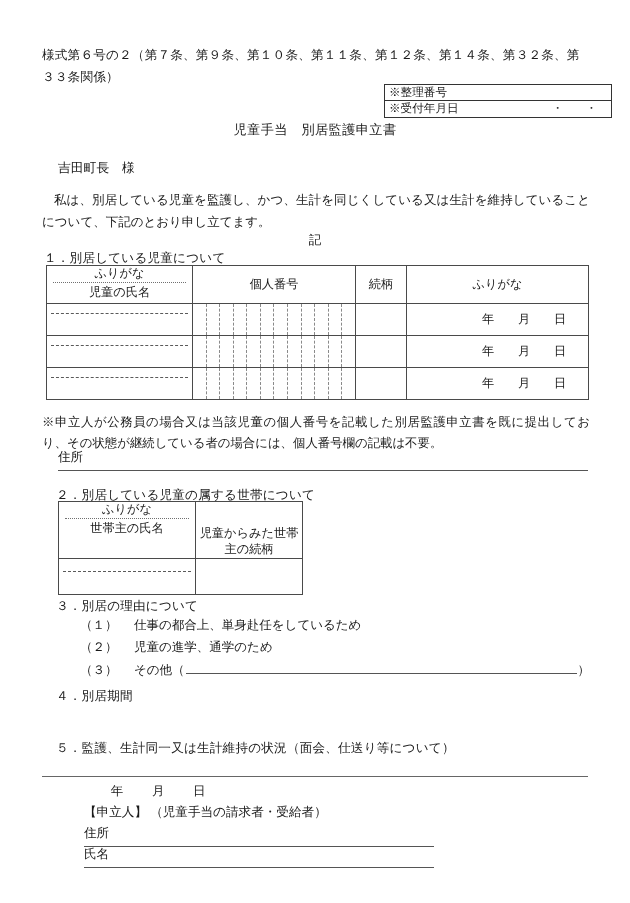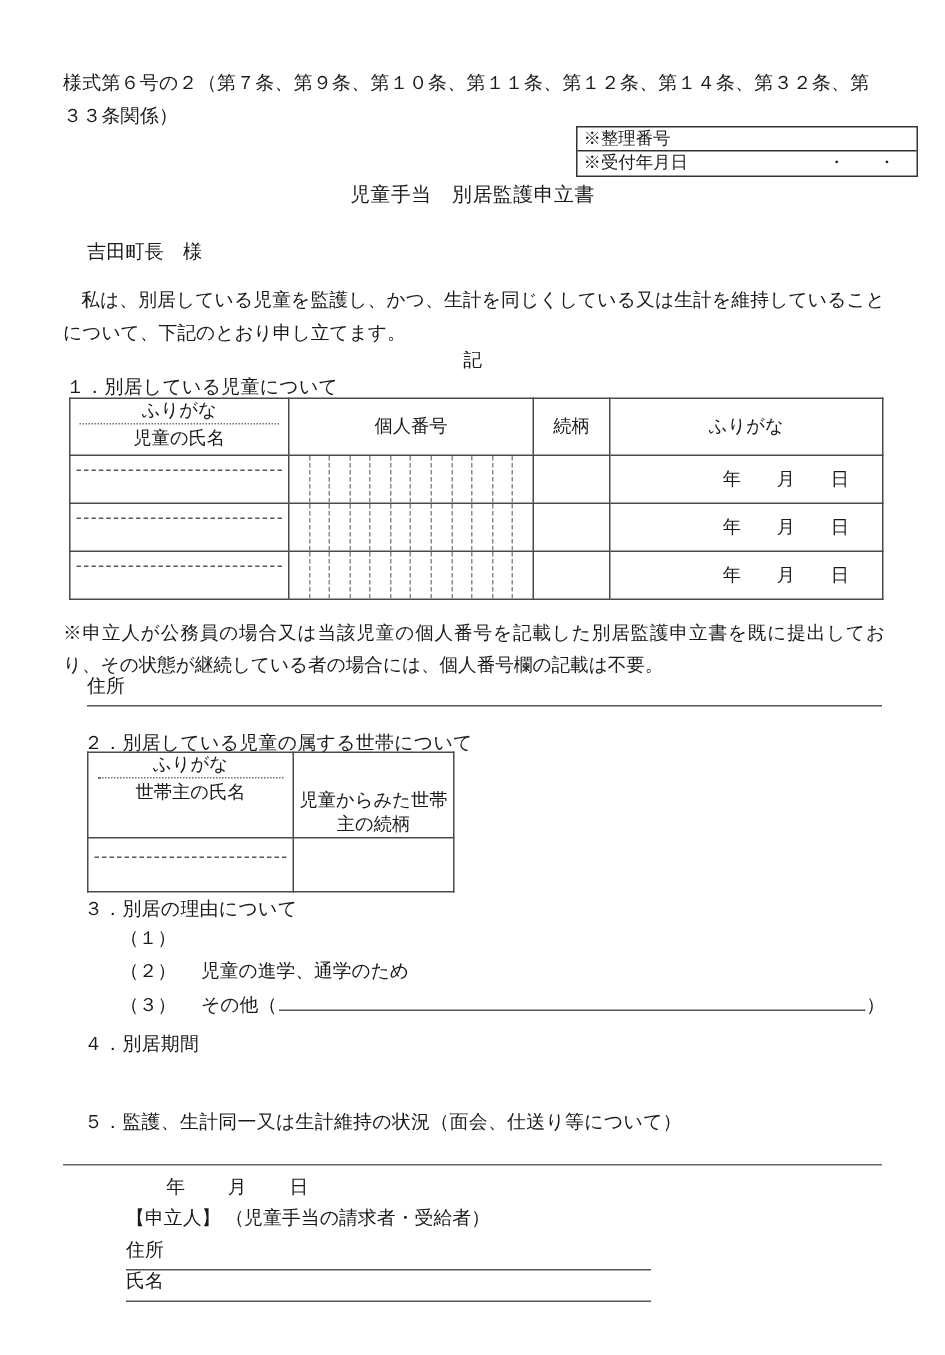--- a/index.html
+++ b/index.html
@@ -507,20 +507,21 @@
         <td></td>
       </tr>
     </tbody>
   </table>
 
   <div class="sec-head" id="sec3-head">３．別居の理由について</div>
 
   <div class="reason-list">
     <div class="reason-item">
       <span class="reason-no">（１）</span>
+      <span class="reason-txt">仕事の都合上、単身赴任をしているため</span>
     </div>
     <div class="reason-item">
       <span class="reason-no">（２）</span>
       <span class="reason-txt">児童の進学、通学のため</span>
     </div>
     <div class="reason-item">
       <span class="reason-no">（３）</span>
       <span class="other-wrap">
         <span class="reason-txt">その他</span>
         <span>（</span>

